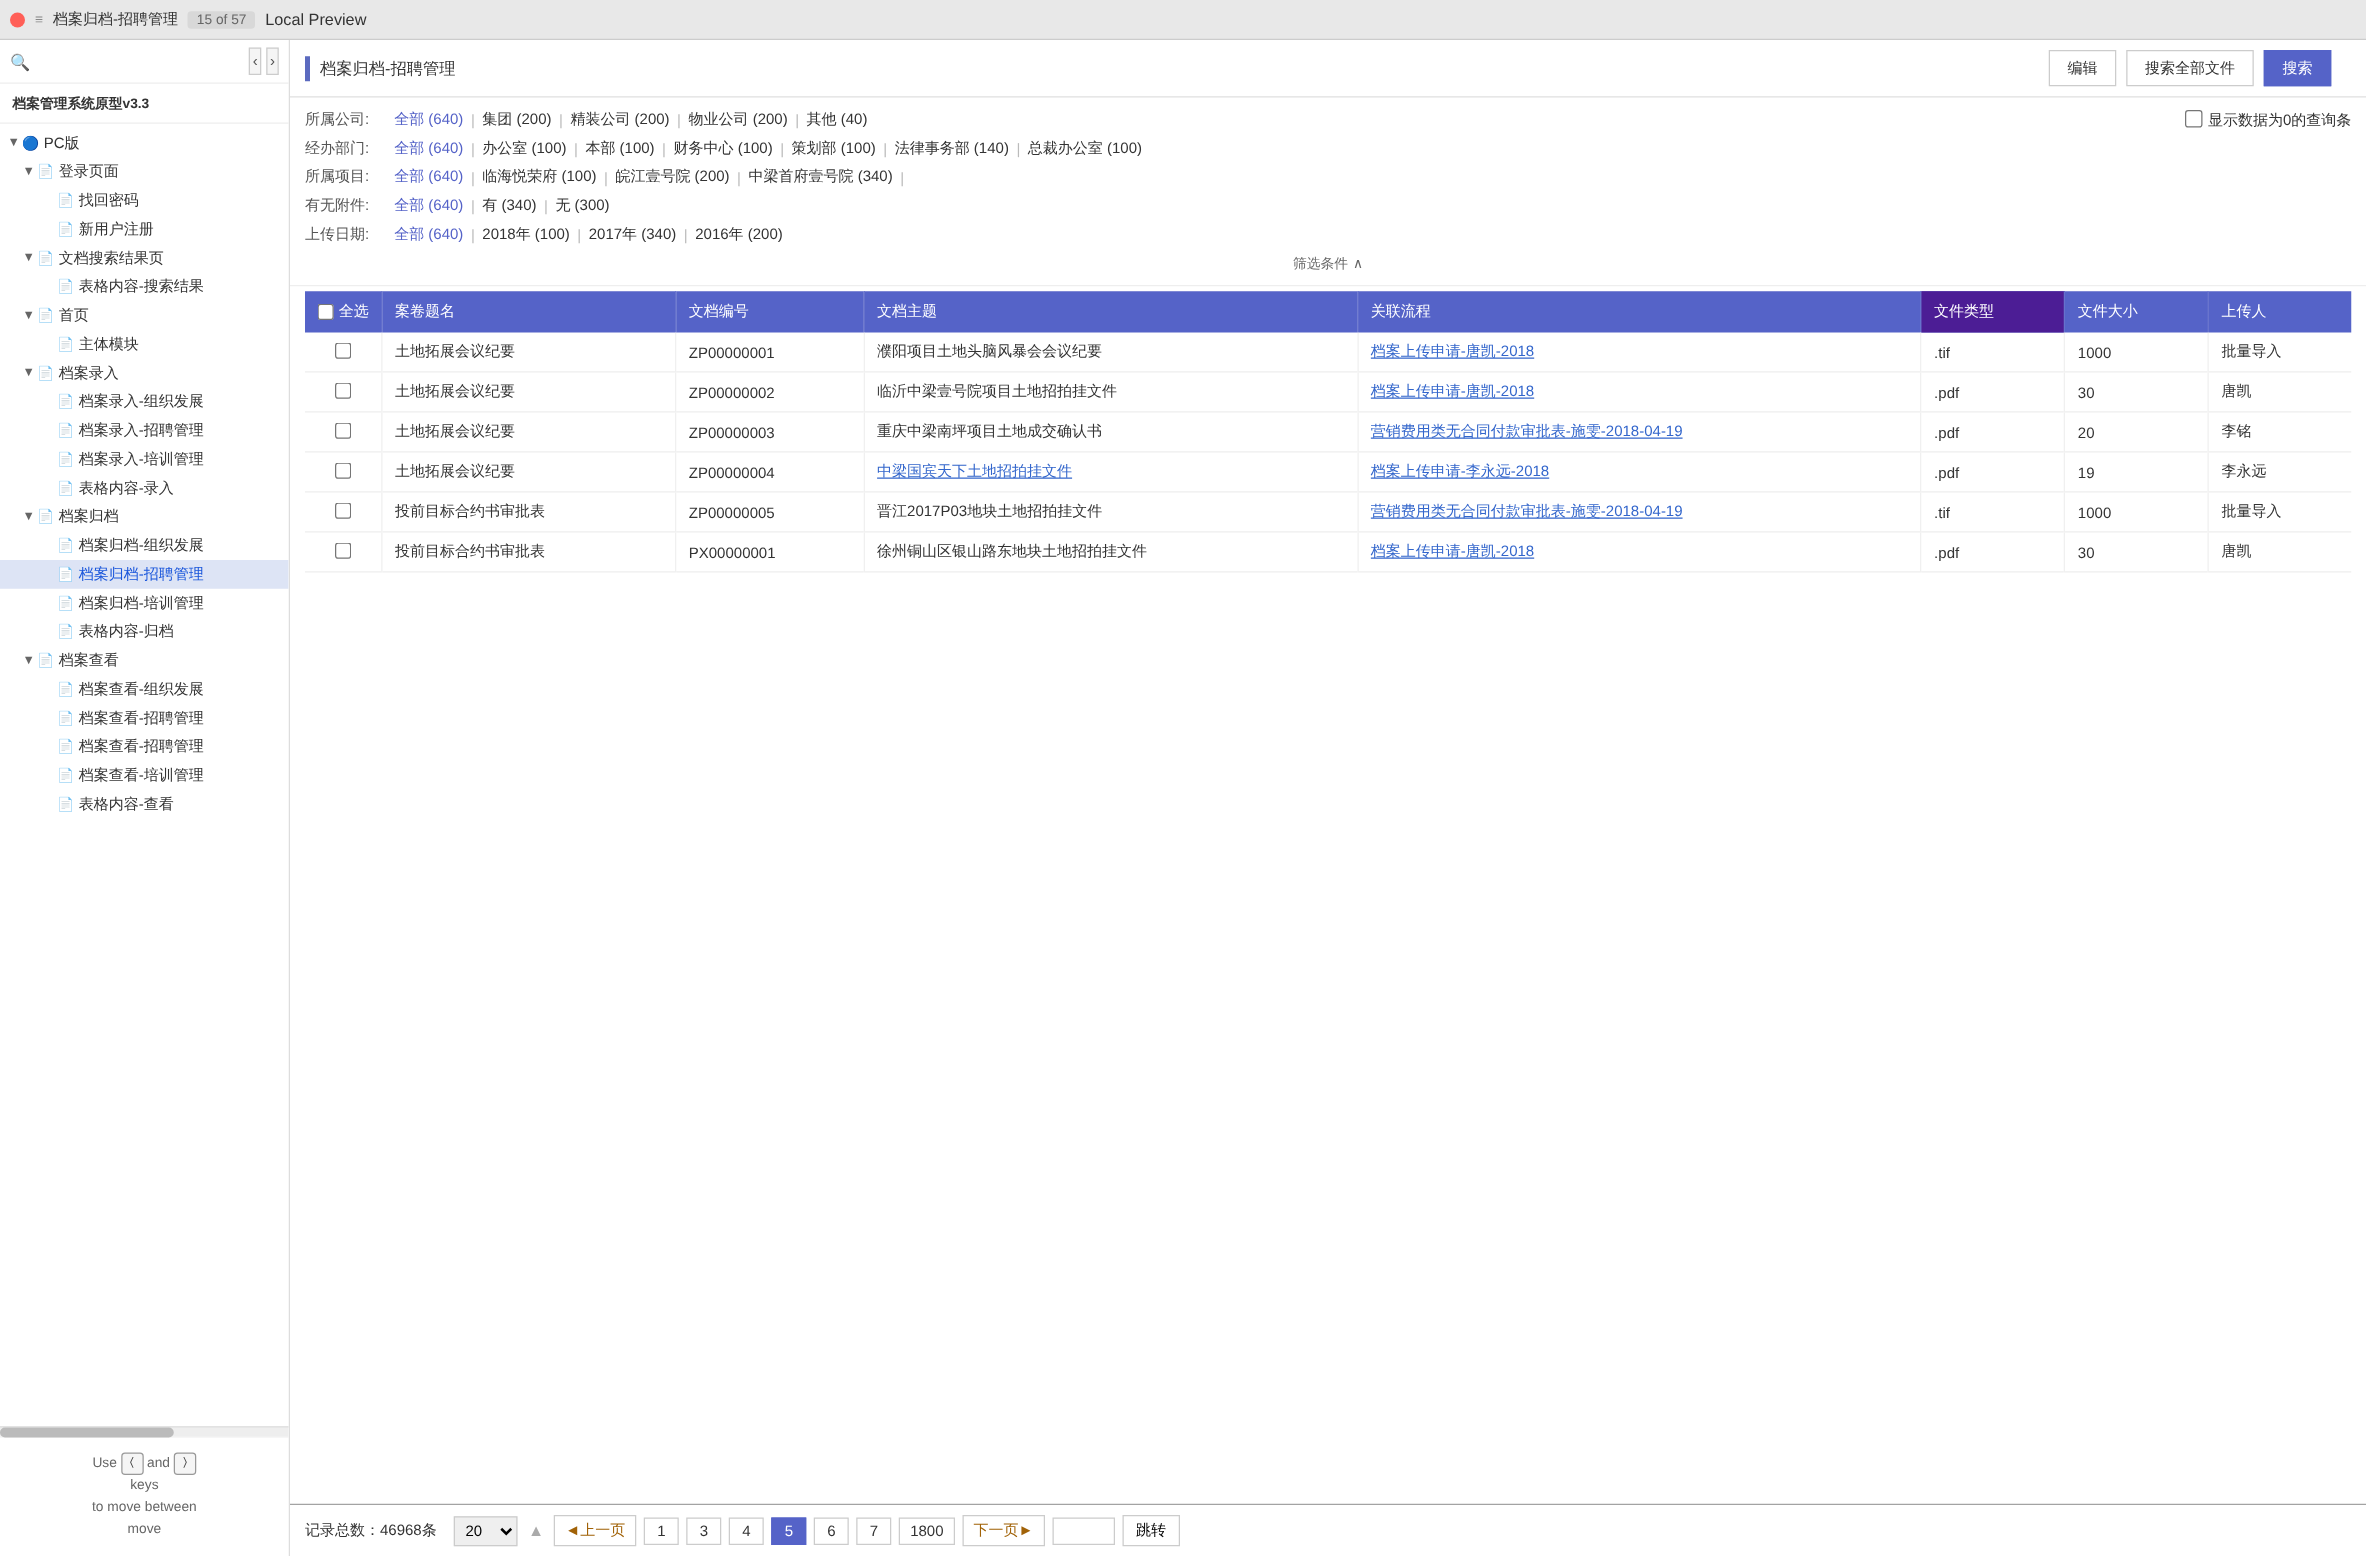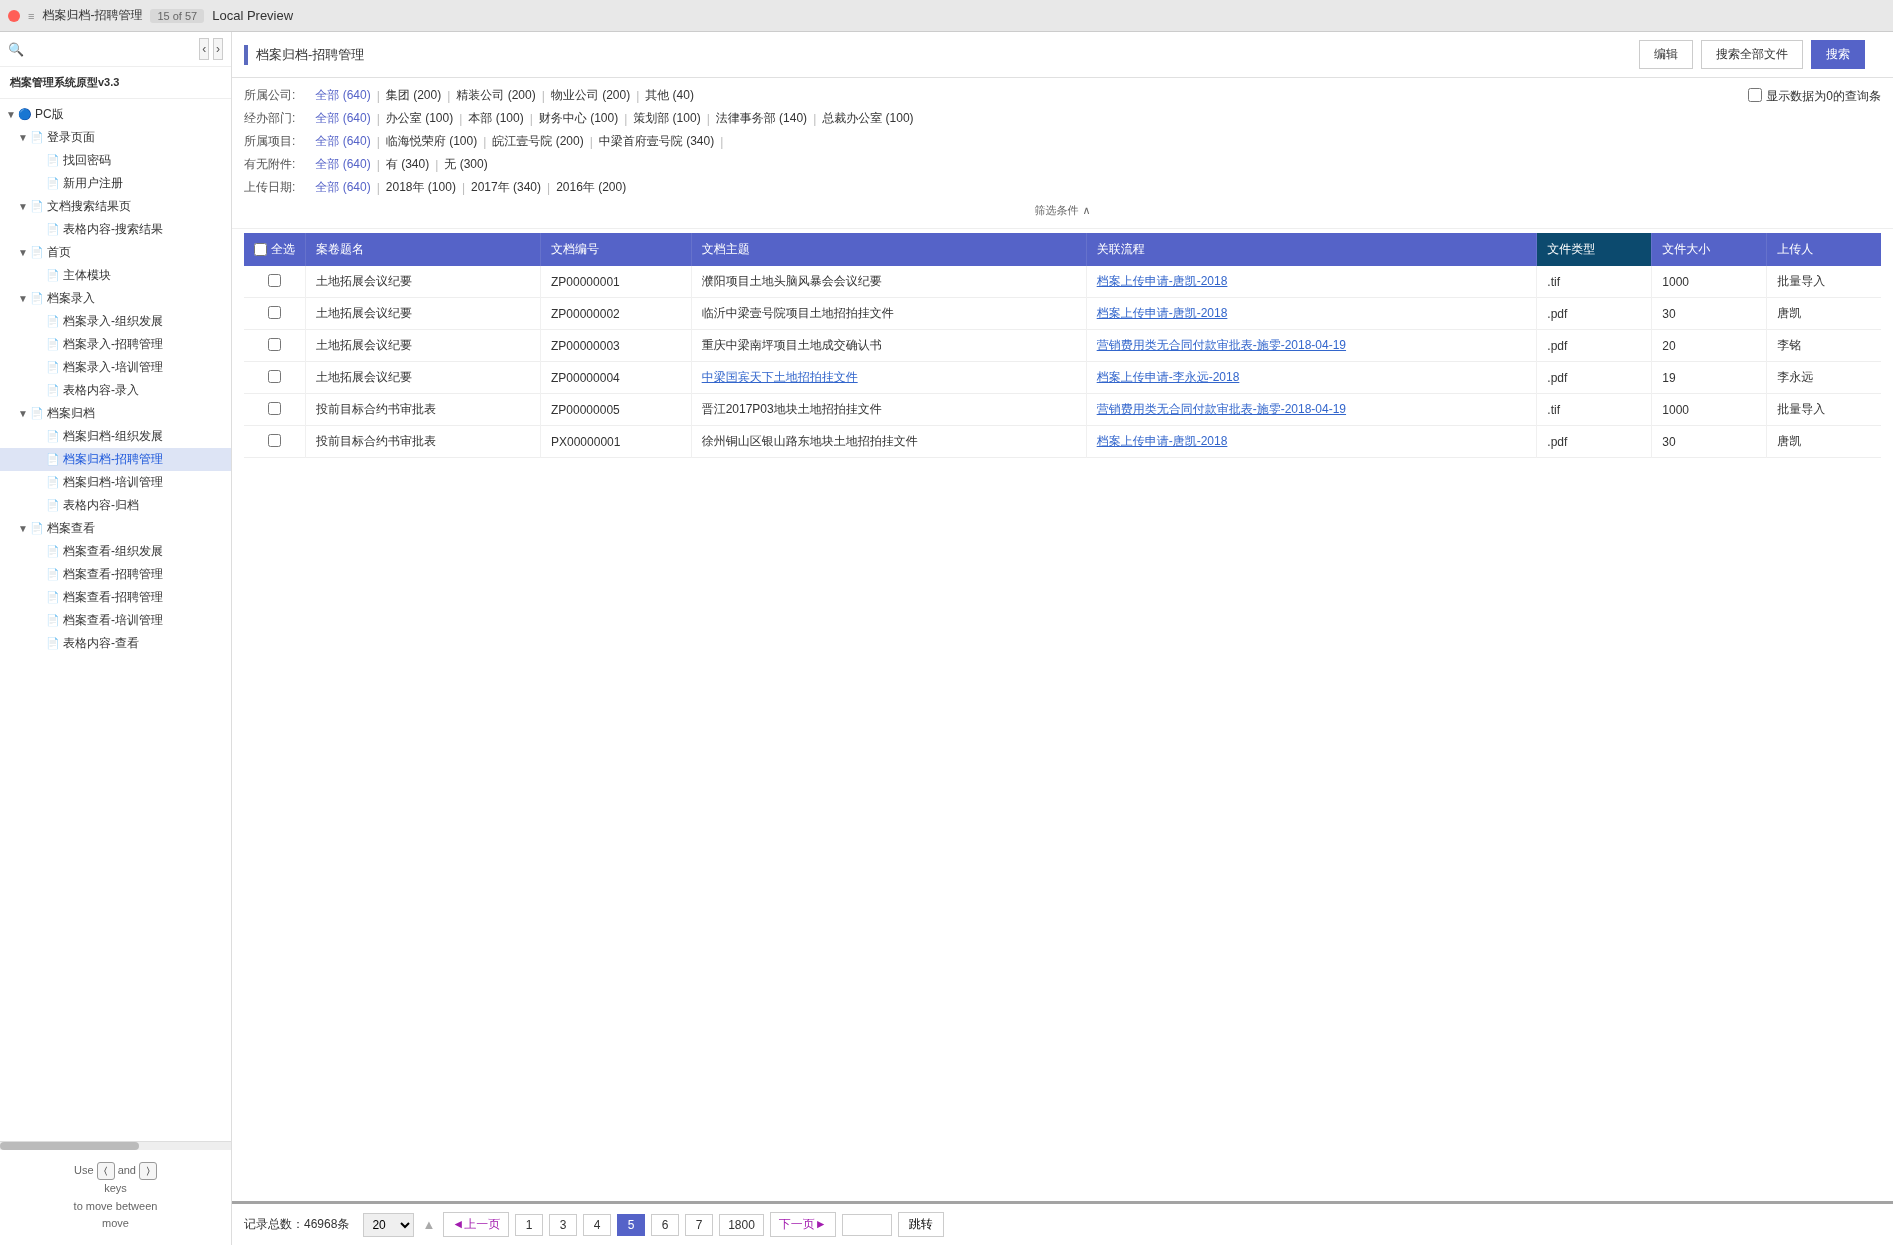--- a/index.html
+++ b/index.html
@@ -228,21 +228,21 @@
     .data-table tbody td:last-child { border-right: none; }
     .checkbox-cell { width: 30px; text-align: center; }
     .link-cell { color: #3366cc; text-decoration: underline; cursor: pointer; }
     .th-select-all { display: flex; align-items: center; gap: 4px; }
 
     
     .pagination-area {
       display: flex;
       align-items: center;
       padding: 8px 12px;
-      border-top: 3px solid #a3a3a3;
+      border-top: 1px solid #a3a3a3;
       gap: 6px;
       flex-shrink: 0;
     }
     .pagination-info { font-size: 12px; color: #333; margin-right: 8px; }
     .page-size-select {
       padding: 3px 4px;
       border: 1px solid #ccc;
       font-size: 12px;
       cursor: pointer;
     }
@@ -250,21 +250,21 @@
       padding: 3px 8px;
       border: 1px solid #ccc;
       background: #fff;
       font-size: 12px;
       cursor: pointer;
       color: #333;
       min-width: 28px;
       text-align: center;
     }
     .page-btn.active { background: #5563c8; color: #fff; border-color: #5563c8; }
-    .page-btn.nav { color: #a21caf; }
+    .page-btn.nav { color: #a16207; }
     .page-jump-input {
       width: 50px;
       padding: 3px 6px;
       border: 1px solid #ccc;
       font-size: 12px;
       text-align: center;
     }
     .page-jump-btn {
       padding: 3px 10px;
       border: 1px solid #ccc;
@@ -550,21 +550,21 @@
             <th class="checkbox-cell">
               <div class="th-select-all">
                 <input type="checkbox" style="">
                 <span>全选</span>
               </div>
             </th>
             <th>案卷题名</th>
             <th>文档编号</th>
             <th>文档主题</th>
             <th>关联流程</th>
-            <th style="background:#0c4a6e;">文件类型</th>
+            <th style="background:#4c1d95;">文件类型</th>
             <th>文件大小</th>
             <th>上传人</th>
           </tr>
         </thead>
         <tbody id="table-body">
 
         <tr>
               <td class="checkbox-cell"><input type="checkbox" style=""></td>
               <td>土地拓展会议纪要</td>
               <td>ZP00000001</td>

